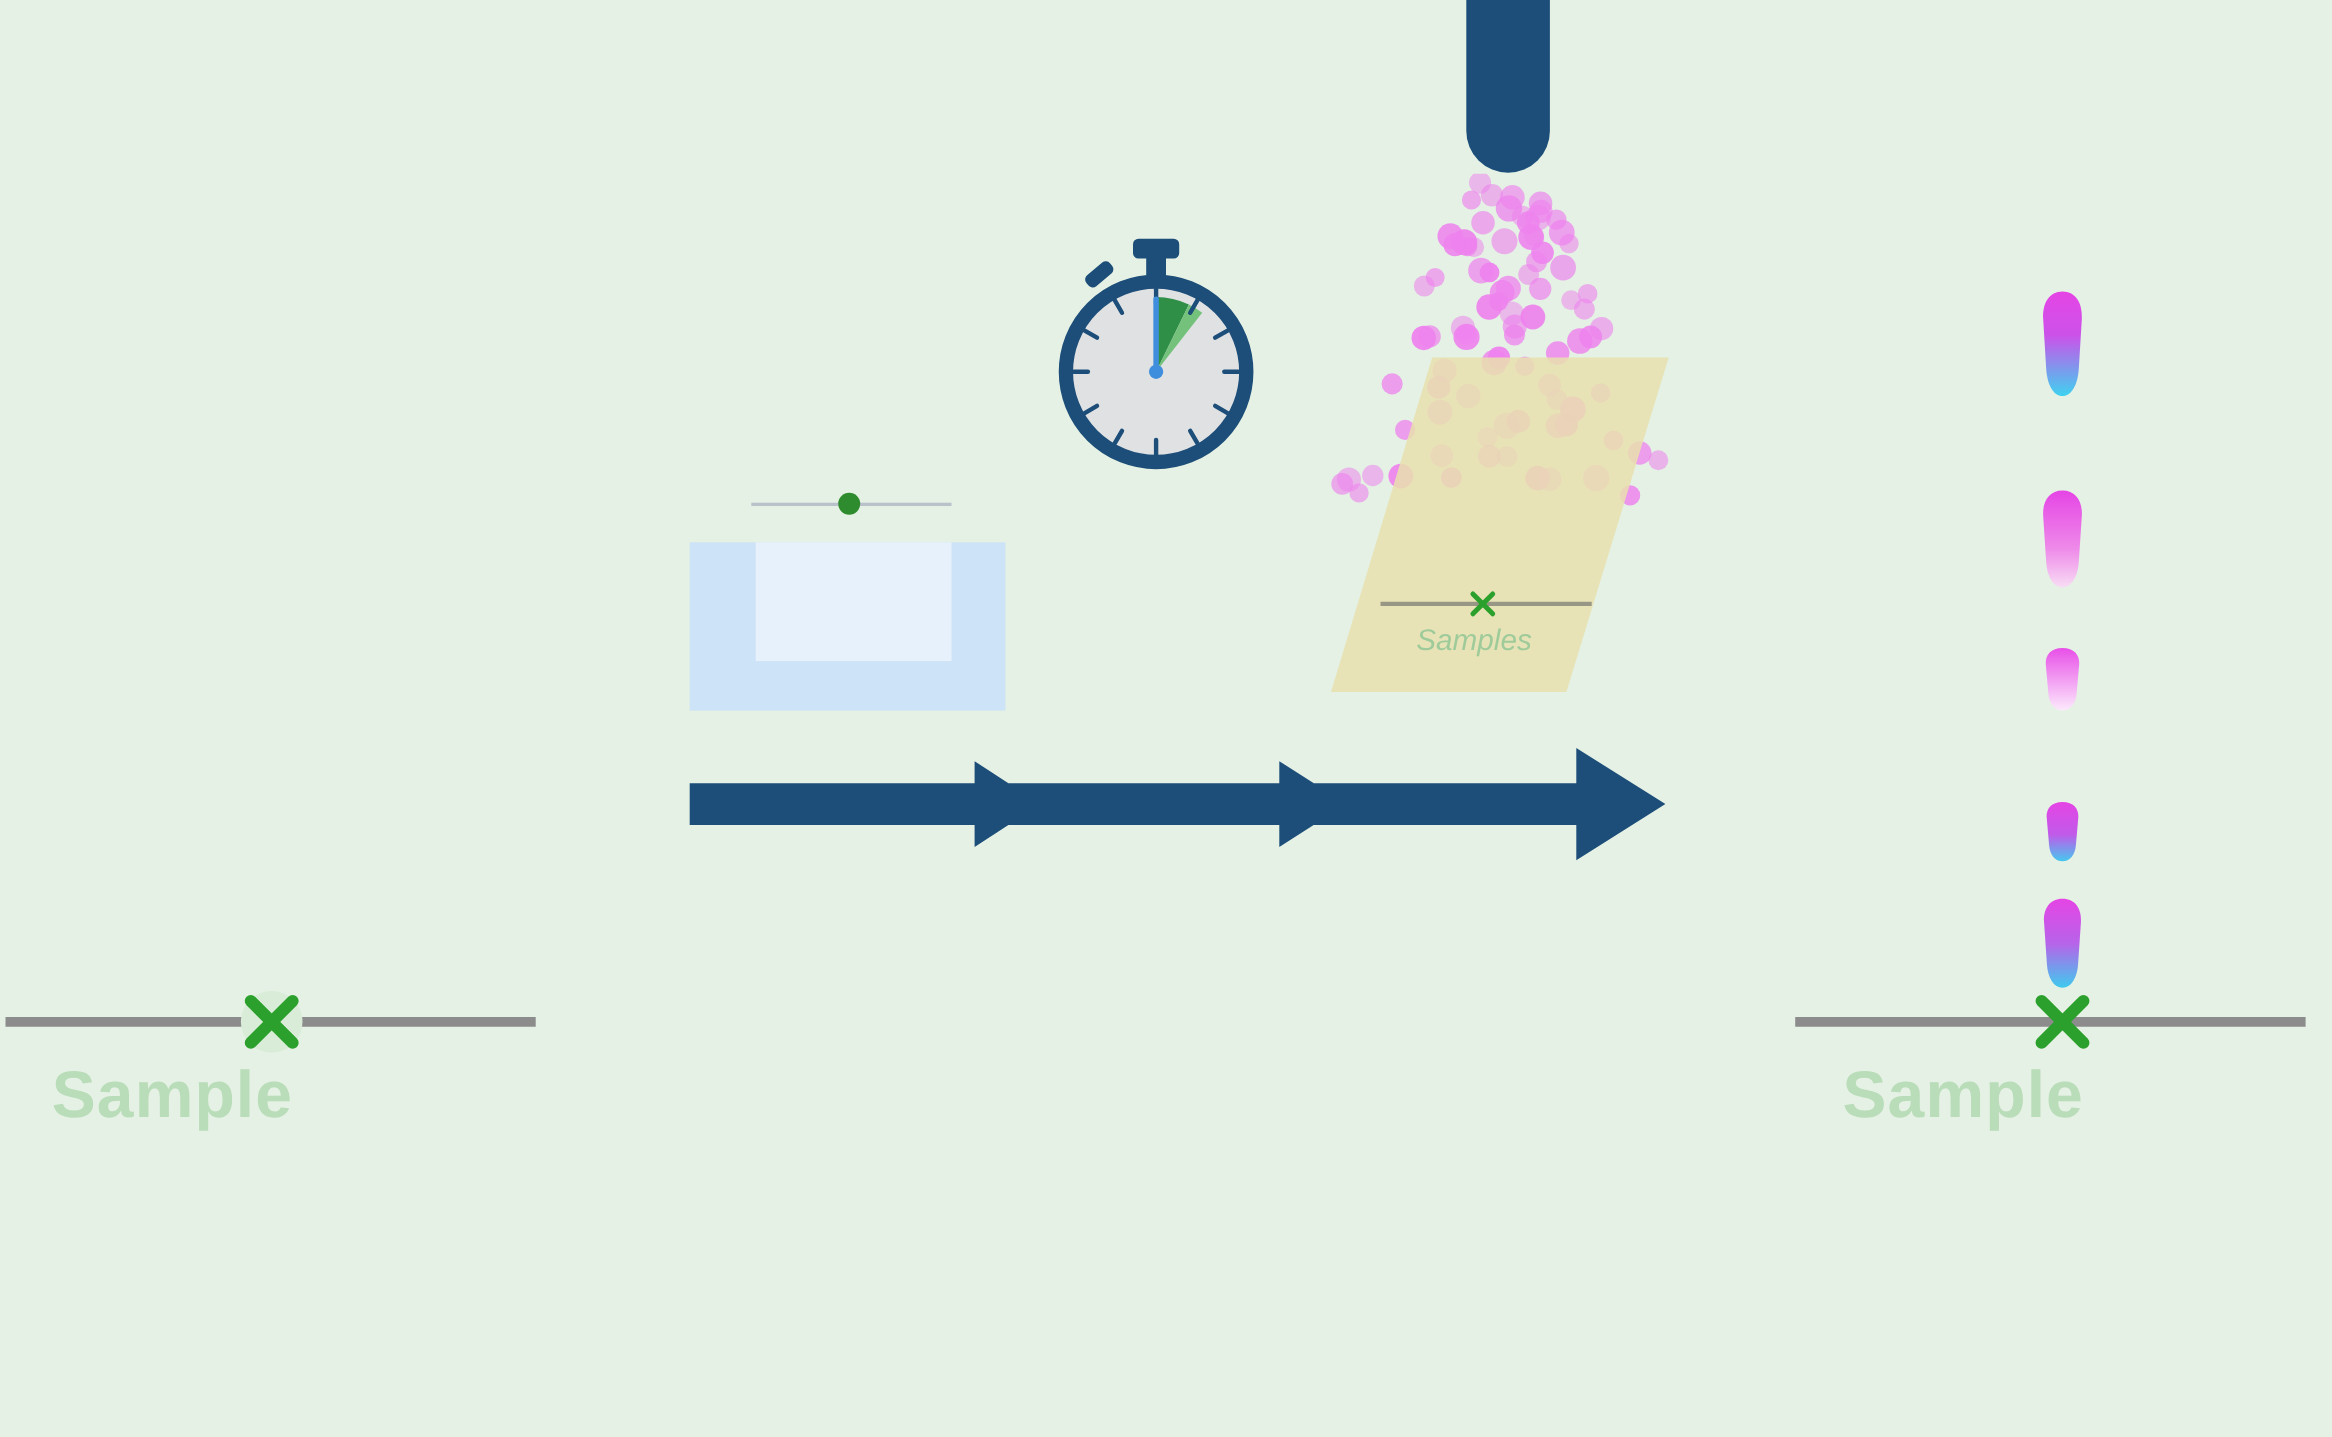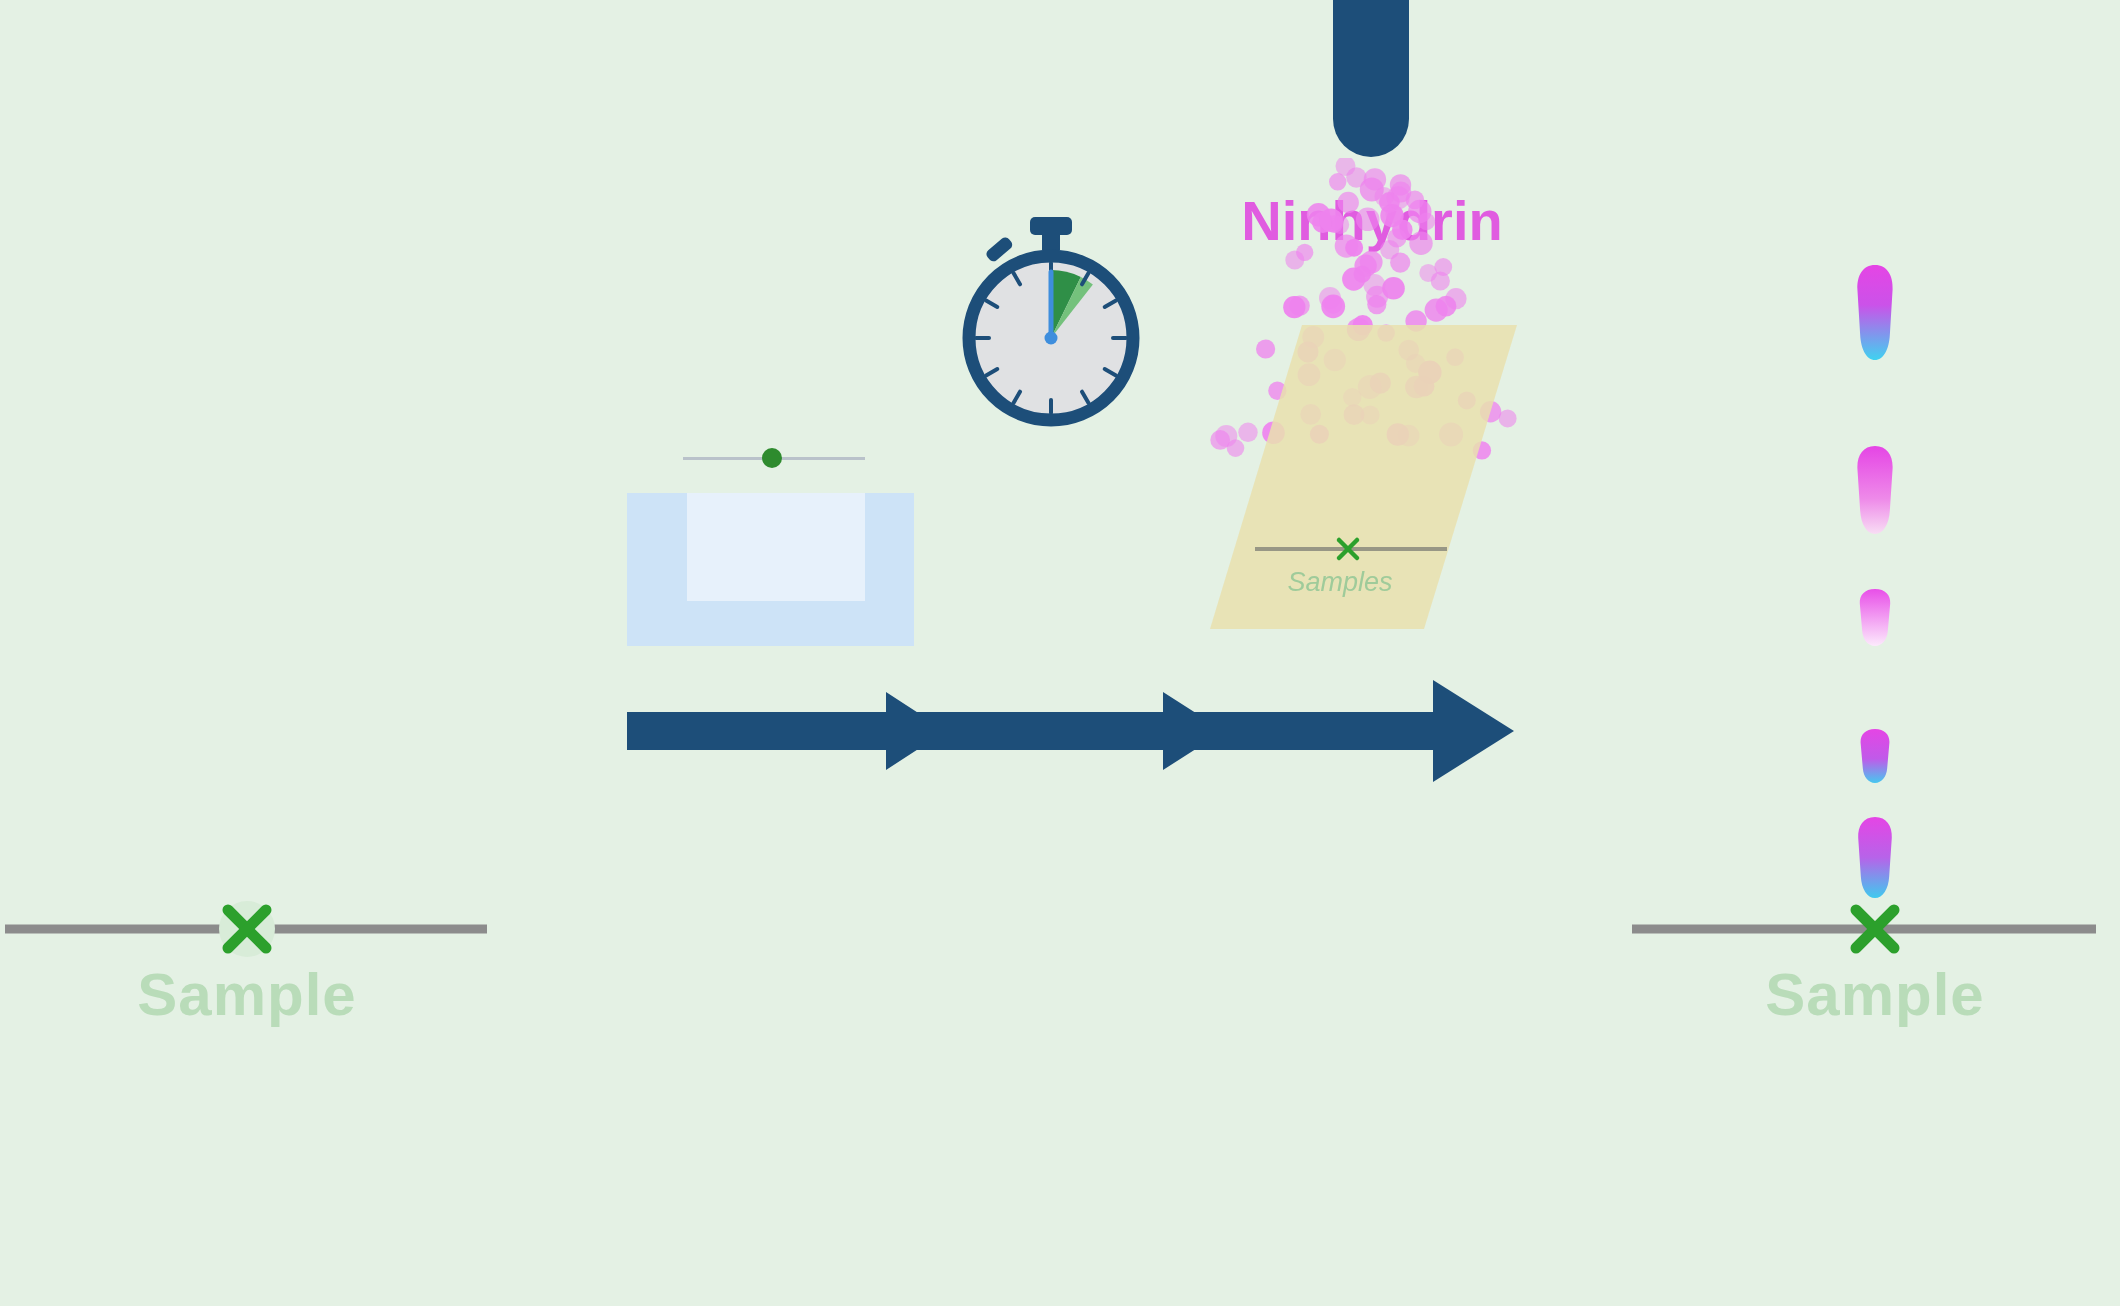--- a/index.html
+++ b/index.html
@@ -6,21 +6,21 @@
     --background:#e4f1e4; --navy:#1d4e79; --green:#2ca02c; --light-green-text:#b9dcb9;
     --violet:#ee82ee; --violet-text:#e05ce0; --plate-tan:#e9e1ae; --beaker-blue:#cde3f7;
     --beaker-inner:#e7f1fb; --gray-line:#8c8c8c; --watch-face:#e0e1e3; --hand-blue:#3e8edd;
     --wedge-green:#2f8f47; --wedge-green-light:#74c17c; --spot-green:#2e8b2e;
   }
   *{margin:0;padding:0;box-sizing:border-box}
   body{background:#ffffff}
   .stage{position:relative;width:2120px;height:1306px;background:var(--background);
          overflow:hidden;font-family:"Liberation Sans",sans-serif}
   .abs{position:absolute}
-  .sample-label{position:absolute;width:400px;text-align:center;font-size:60px;
+  .sample-label{position:absolute;width:400px;font-size:60px;
                 font-weight:600;letter-spacing:1px;color:var(--light-green-text)}
   .ninhydrin-label{position:absolute;left:1172px;top:188px;width:400px;text-align:center;
                    font-size:56px;font-weight:700;color:var(--violet-text)}
   .tank{position:absolute;left:627px;top:493px;width:287px;height:153px;background:var(--beaker-blue)}
   .tank-inner{position:absolute;left:60px;top:0;width:178px;height:108px;background:var(--beaker-inner)}
   .strip-line{position:absolute;left:683px;top:457px;width:182px;height:3px;background:#b9c2ca}
   .strip-dot{position:absolute;left:762px;top:448px;width:20px;height:20px;border-radius:50%;background:var(--spot-green)}
   .nozzle{position:absolute;left:1333px;top:0;width:76px;height:157px;background:var(--navy);
           border-radius:0 0 38px 38px}
 </style>
@@ -69,21 +69,20 @@
       <line x1="55.5" y1="61.1" x2="62" y2="72.3"></line>
     </g>
     <line x1="93" y1="126" x2="93" y2="60" style="stroke:var(--hand-blue)" stroke-width="5" stroke-linecap="round"></line>
     <circle cx="93" cy="126" r="6.5" style="fill:var(--hand-blue)"></circle>
   </svg>
 
   <svg class="abs" style="left:620px;top:668px" width="910" height="126" viewBox="0 0 910 126">
     <path d="M7 44 H815 V82 H7 Z M266 24 L326 63 L266 102 Z M543 24 L604 63 L543 102 Z M813 12 L894 63 L813 114 Z" style="fill:var(--navy)"></path>
   </svg>
 
-  <div class="ninhydrin-label">Ninhydrin</div>
 
   <svg id="spray-dots" class="abs" style="left:1195px;top:158px" width="355" height="305" viewBox="0 0 355 305">
       <circle cx="205.5" cy="26.9" r="10.7" opacity="0.68" style="fill: var(--violet);"></circle>
       <circle cx="139.8" cy="202.0" r="11.2" opacity="0.52" style="fill: var(--violet);"></circle>
       <circle cx="172.7" cy="61.3" r="11.8" opacity="0.62" style="fill: var(--violet);"></circle>
       <circle cx="194.4" cy="44.5" r="10.4" opacity="0.84" style="fill: var(--violet);"></circle>
       <circle cx="201.9" cy="80.0" r="9.6" opacity="0.65" style="fill: var(--violet);"></circle>
       <circle cx="202.8" cy="276.5" r="11.2" opacity="0.88" style="fill: var(--violet);"></circle>
       <circle cx="118.3" cy="179.1" r="11.0" opacity="0.60" style="fill: var(--violet);"></circle>
       <circle cx="198.5" cy="130.2" r="11.3" opacity="0.92" style="fill: var(--violet);"></circle>

